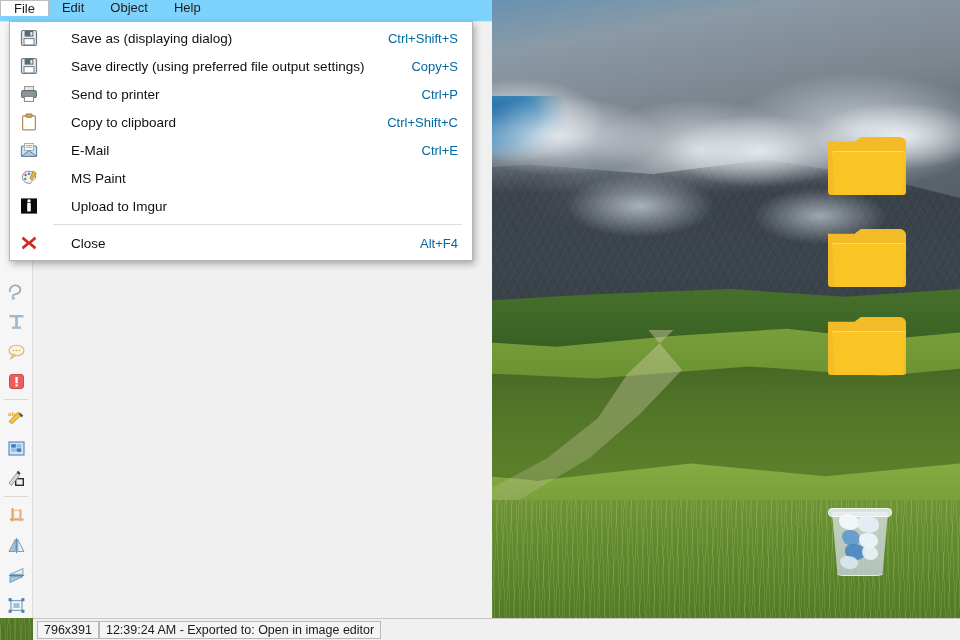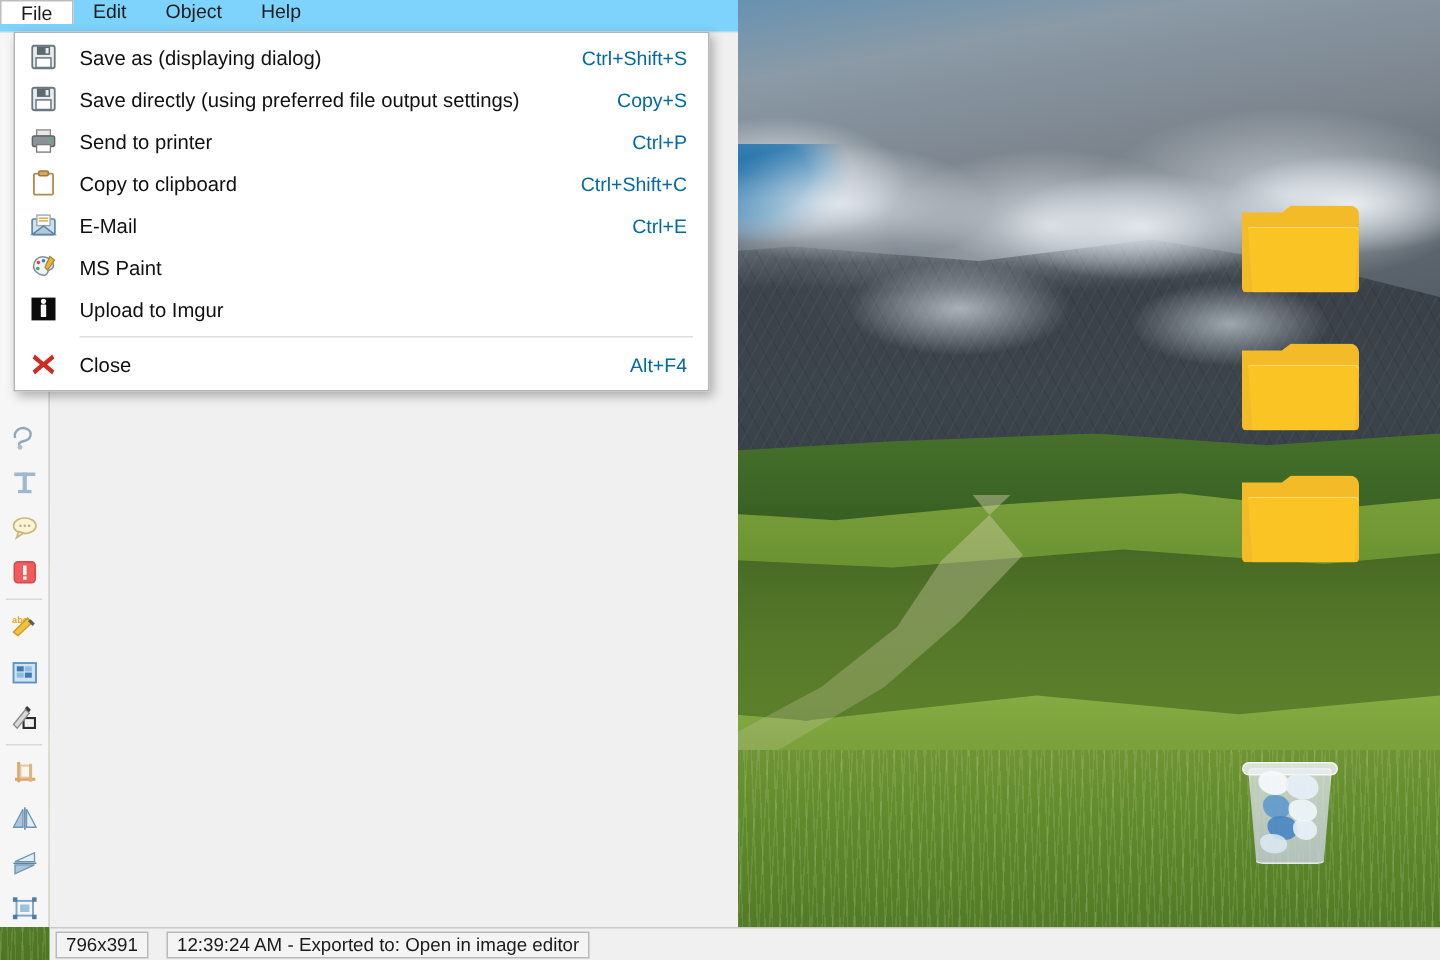--- a/index.html
+++ b/index.html
@@ -186,40 +186,40 @@
   
   .canvas-area {
     position: absolute; left: 33px; top: 22px; width: 459px; height: 596px;
     background: #f0f0f0;
   }
 
   
   .statusbar {
     position: absolute; left: 33px; bottom: 0; width: 927px; height: 22px;
     background: #f0f0f0; border-top: 1px solid #c8c8c8;
-    display: flex; align-items: center; padding-left: 4px; gap: 12px;
+    display: flex; align-items: center; padding-left: 4px; gap: 0;
   }
   .status-cell {
     border: 1px solid #b9b9b9; background: #f4f4f4;
     font-size: 12.5px; color: #1b1b1b;
     padding: 1px 6px; height: 18px; display: flex; align-items: center;
   }
 
   
   .dropdown {
     position: absolute; left: 9px; top: 21px; width: 464px;
     background: #ffffff;
     border: 1px solid #b4b4b4;
     box-shadow: 2px 3px 7px rgba(0,0,0,.30);
     padding: 2px 0 3px 0;
     z-index: 40;
   }
   .dd-item {
     position: relative; display: flex; align-items: center;
-    height: 28px; padding-left: 43px; padding-right: 14px;
+    height: 28px; padding-left: 61px; padding-right: 14px;
     font-size: 13.5px; color: #101010; cursor: default;
   }
   .dd-icon {
     position: absolute; left: 8px; top: 50%; transform: translateY(-50%);
     width: 22px; height: 22px;
     display: flex; align-items: center; justify-content: center;
   }
   .dd-label { flex: 1 1 auto; white-space: nowrap; }
   .dd-short { margin-left: auto; font-size: 13px; color: #0369a1; padding-left: 18px; }
   .dd-sep { height: 1px; background: #dedede; margin: 4px 10px 4px 43px; }

